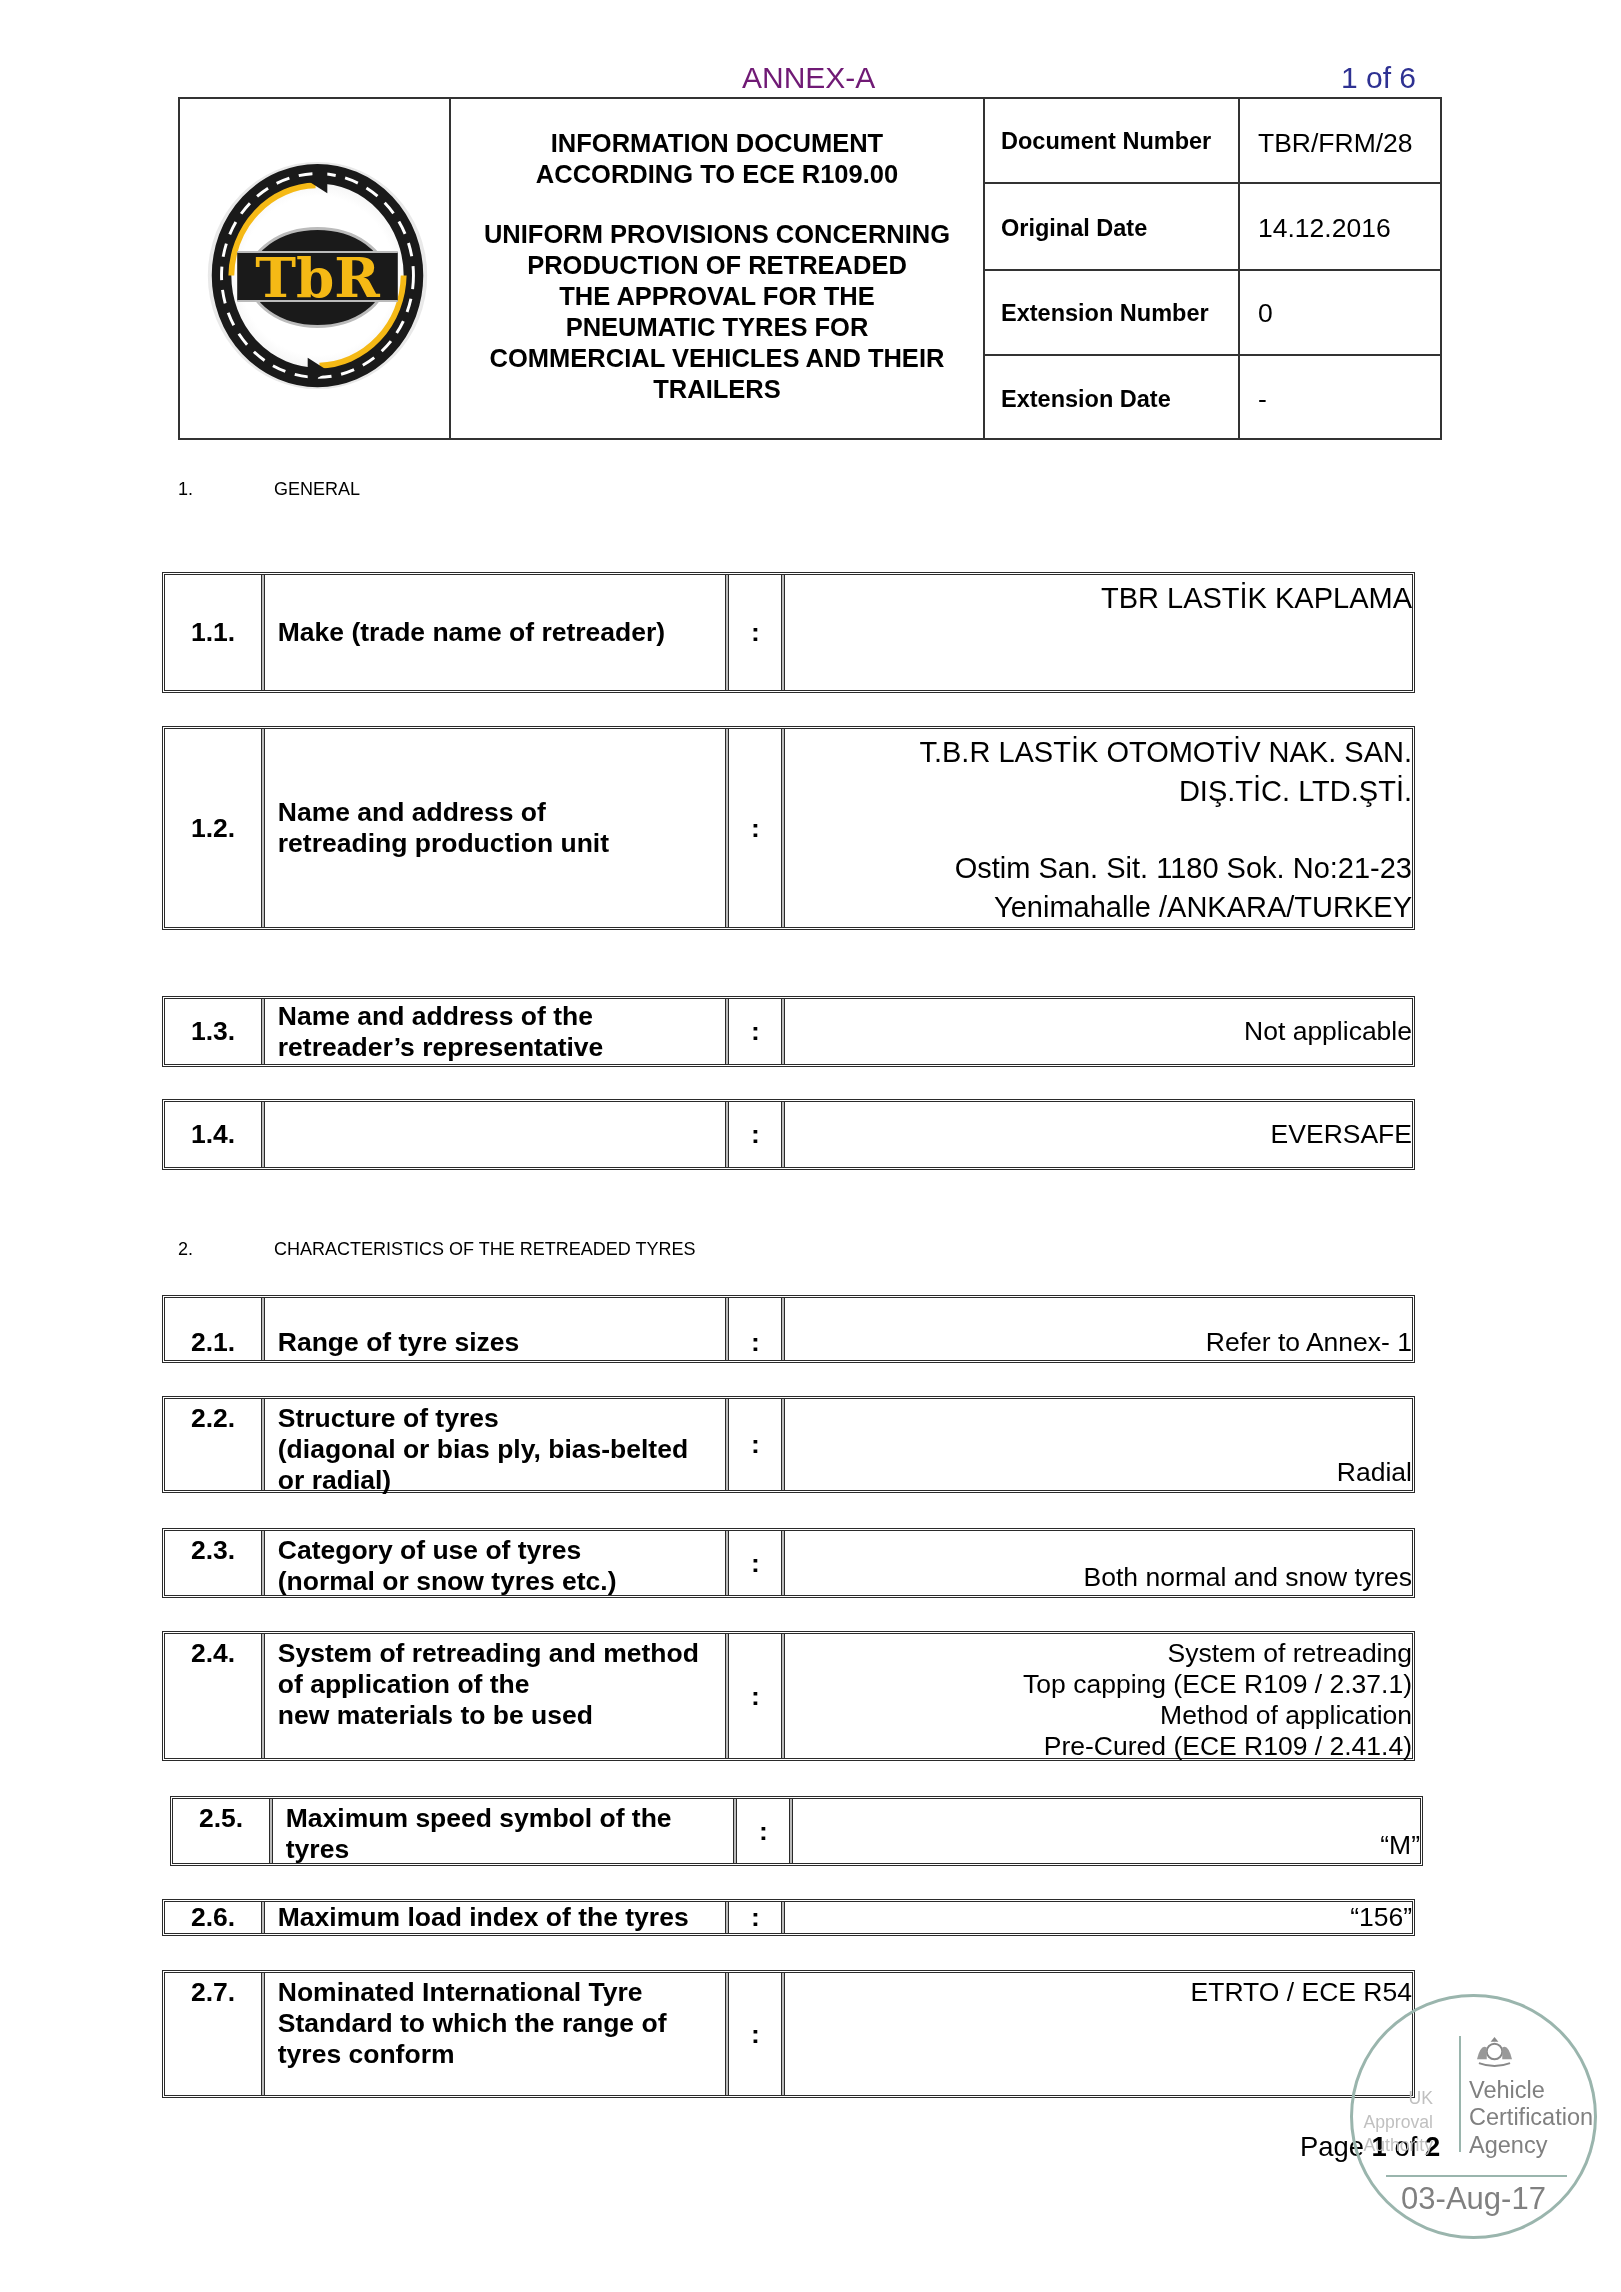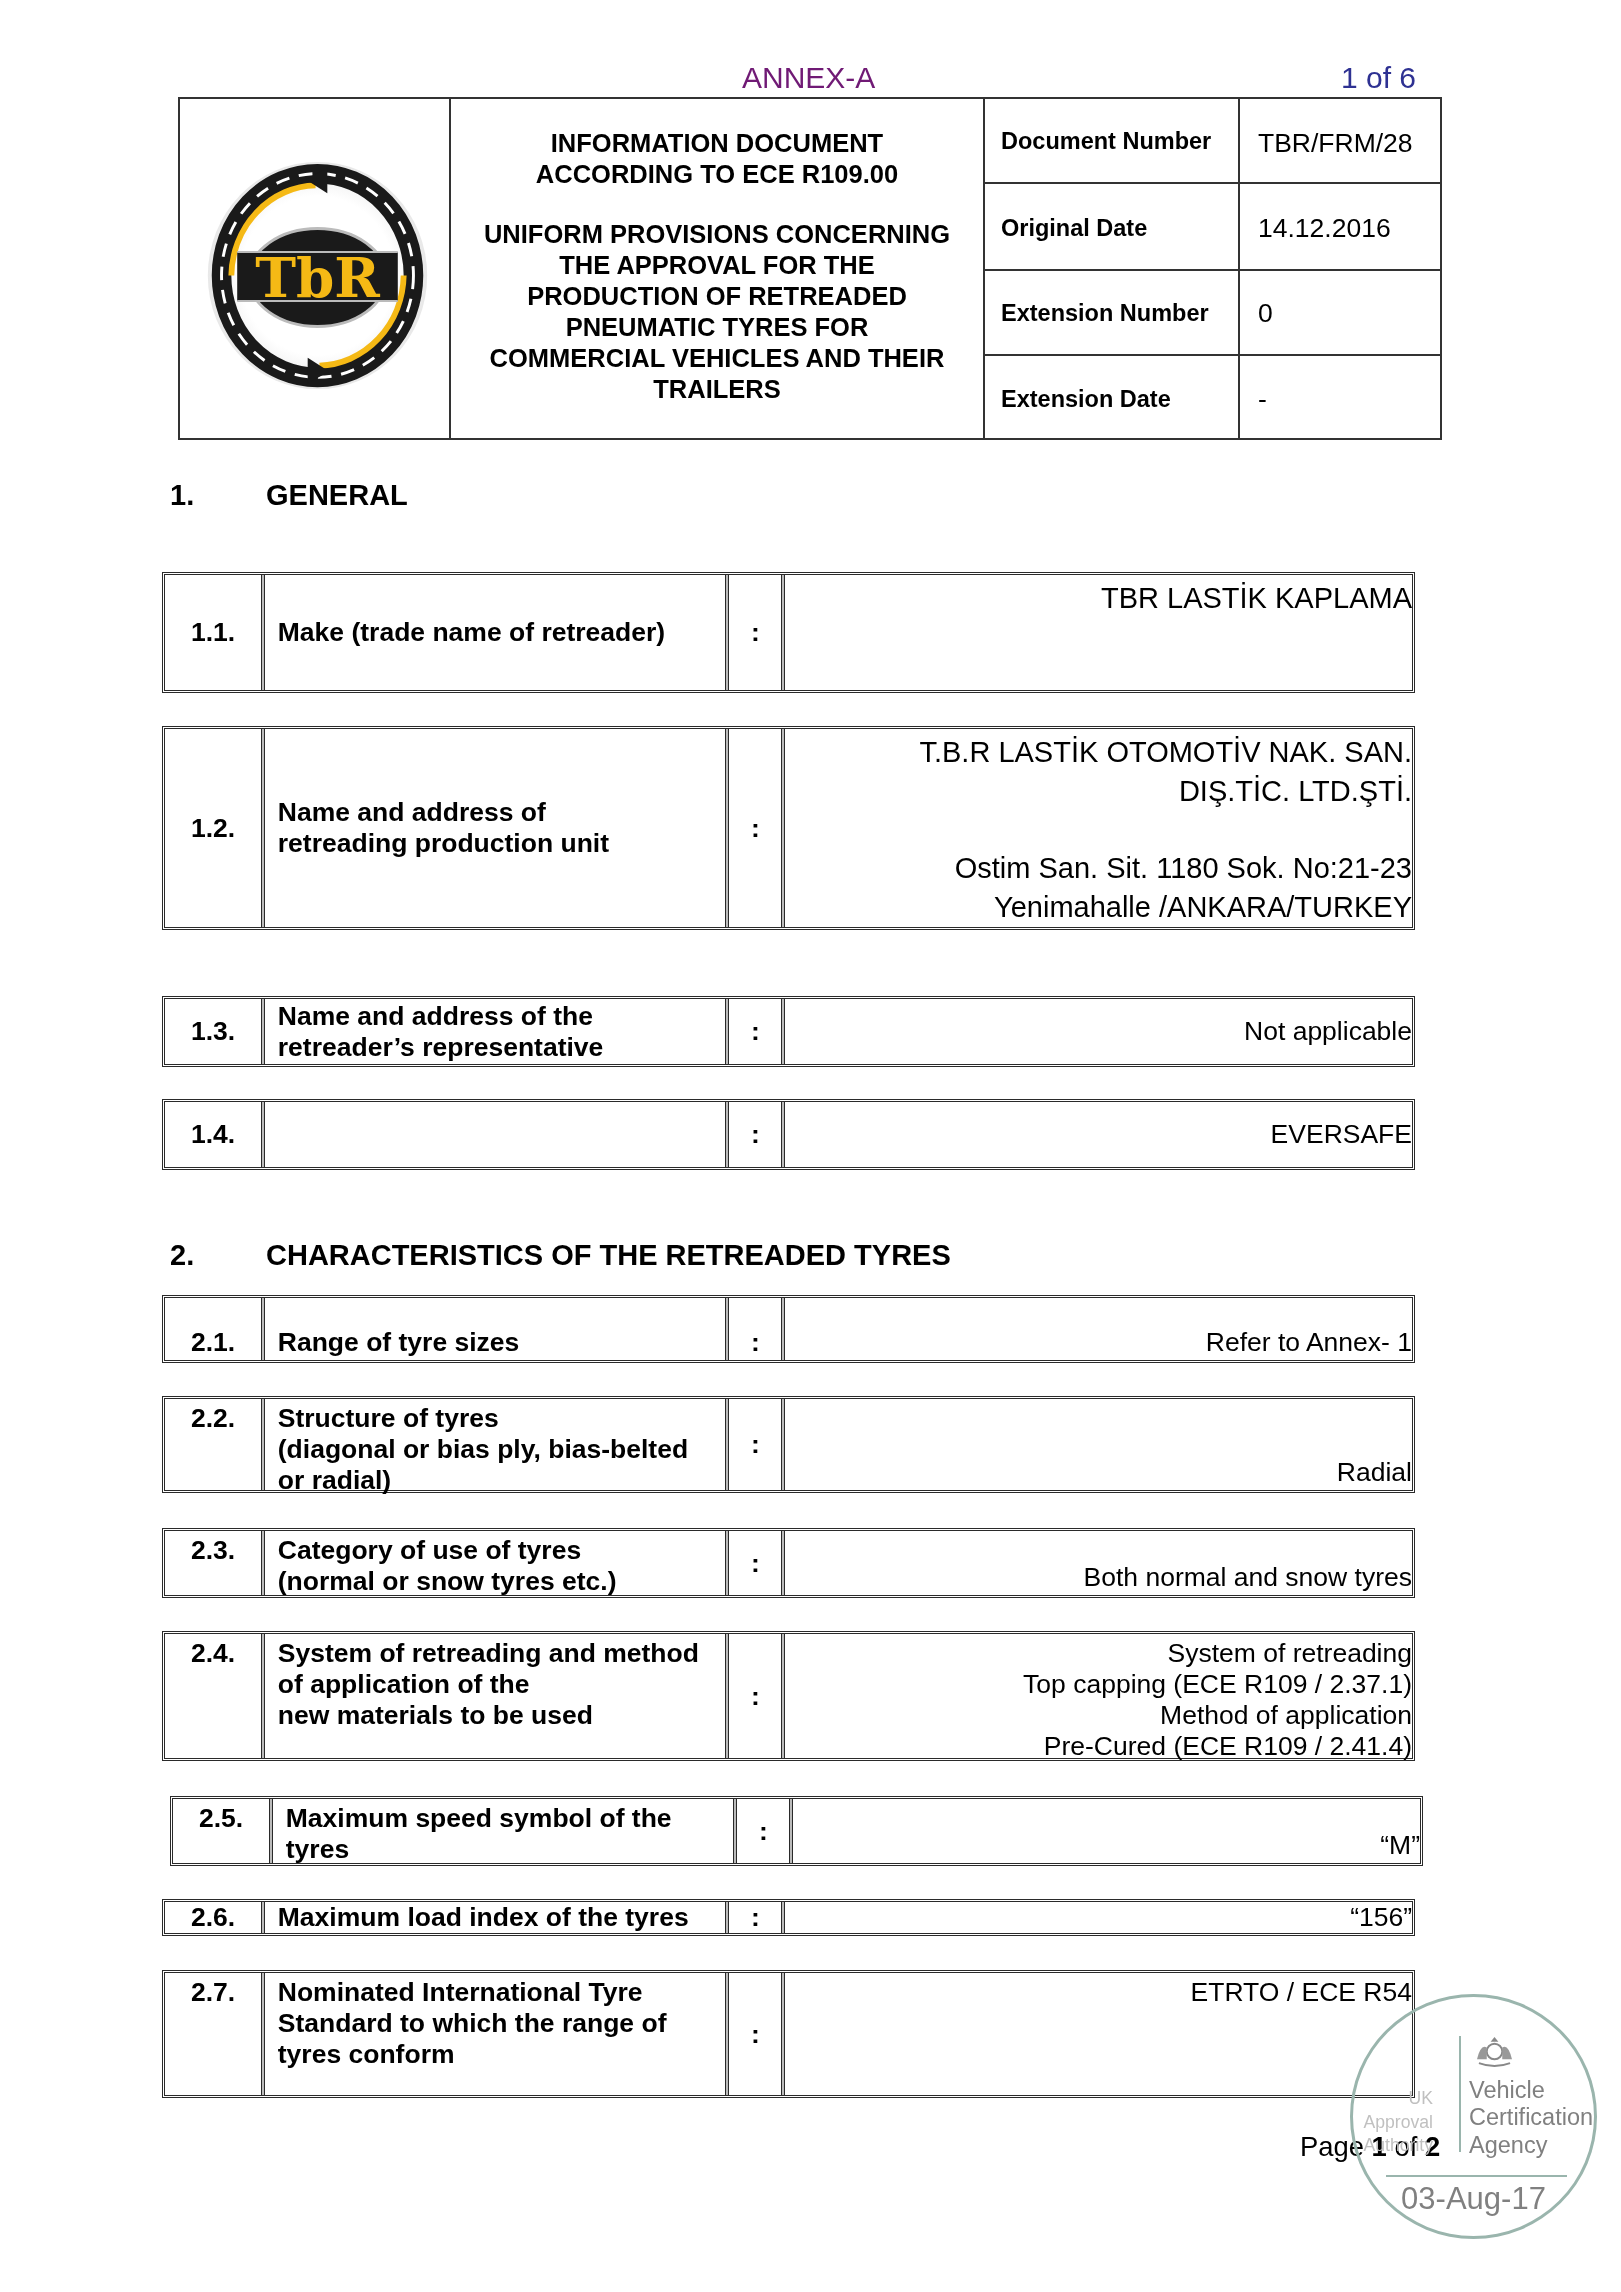--- a/index.html
+++ b/index.html
@@ -14,21 +14,21 @@
          border: 2px solid #333; box-sizing: border-box; }
   .hdr .vline { position: absolute; top: 0; bottom: 0; width: 2px; background: #333; }
   .hdr .hline { position: absolute; height: 2px; background: #333; }
   .hdr .logo { position: absolute; left: 19.6px; top: 59px; width: 235px; height: 235px; }
   .hdr .title-block { position: absolute; left: 272px; top: 29px; width: 530px;
                       text-align: center; font-weight: bold; font-size: 25.5px; line-height: 31px; }
   .hdr .title-block .t2 { margin-top: 29px; }
   .hdr .meta-label { position: absolute; left: 821px; width: 245px; font-weight: bold; font-size: 23.5px; }
   .hdr .meta-value { position: absolute; left: 1078px; width: 176px; font-size: 26.5px; }
 
-  .section-head { position: absolute; left: 170px; font-weight: bold; font-size: 29px; }
+  .section-head { position: absolute; left: 178px; font-weight: normal; font-size: 18px; }
   .section-head .num { display: inline-block; width: 96px; }
 
   
   .frow { position: absolute; left: 162px; width: 1253px; box-sizing: border-box;
           border: 3.9px double #2a2a2a; }
   .frow .cell { position: absolute; top: 0; bottom: 0; box-sizing: border-box; }
   .frow .sep { position: absolute; top: 0; bottom: 0; width: 3.9px;
                border-left: 1px solid #2a2a2a; border-right: 1px solid #2a2a2a;
                box-sizing: border-box; background: #bbb; }
   .frow .num { left: 0; width: 96px; font-weight: bold; font-size: 26.5px;
@@ -95,22 +95,22 @@
       <line x1="38" y1="146" x2="202" y2="146" stroke="#bbbbbb" stroke-width="2"></line>
       <text x="120" y="142" text-anchor="middle" font-family="DejaVu Serif, serif" font-weight="bold" font-size="56" fill="#f5b915">TbR</text>
     </svg>
   </div>
 
   <div class="title-block">
     <div>INFORMATION DOCUMENT</div>
     <div>ACCORDING TO ECE R109.00</div>
     <div class="t2">
       <div>UNIFORM PROVISIONS CONCERNING</div>
+      <div>PRODUCTION OF RETREADED</div>
       <div>THE APPROVAL FOR THE</div>
-      <div>PRODUCTION OF RETREADED</div>
       <div>PNEUMATIC TYRES FOR</div>
       <div>COMMERCIAL VEHICLES AND THEIR</div>
       <div>TRAILERS</div>
     </div>
   </div>
 
   <div class="meta-label" style="top:29px">Document Number</div>
   <div class="meta-value" style="top:29px">TBR/FRM/28</div>
   <div class="meta-label" style="top:116px">Original Date</div>
   <div class="meta-value" style="top:114px">14.12.2016</div>

